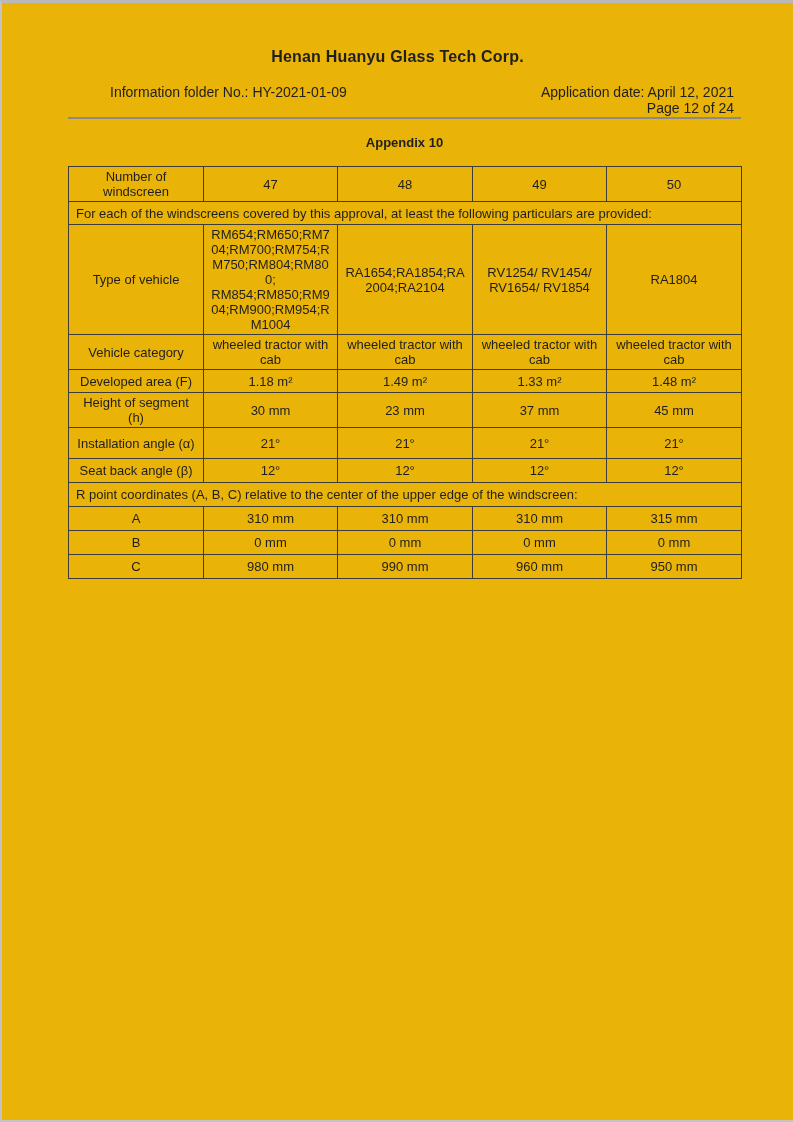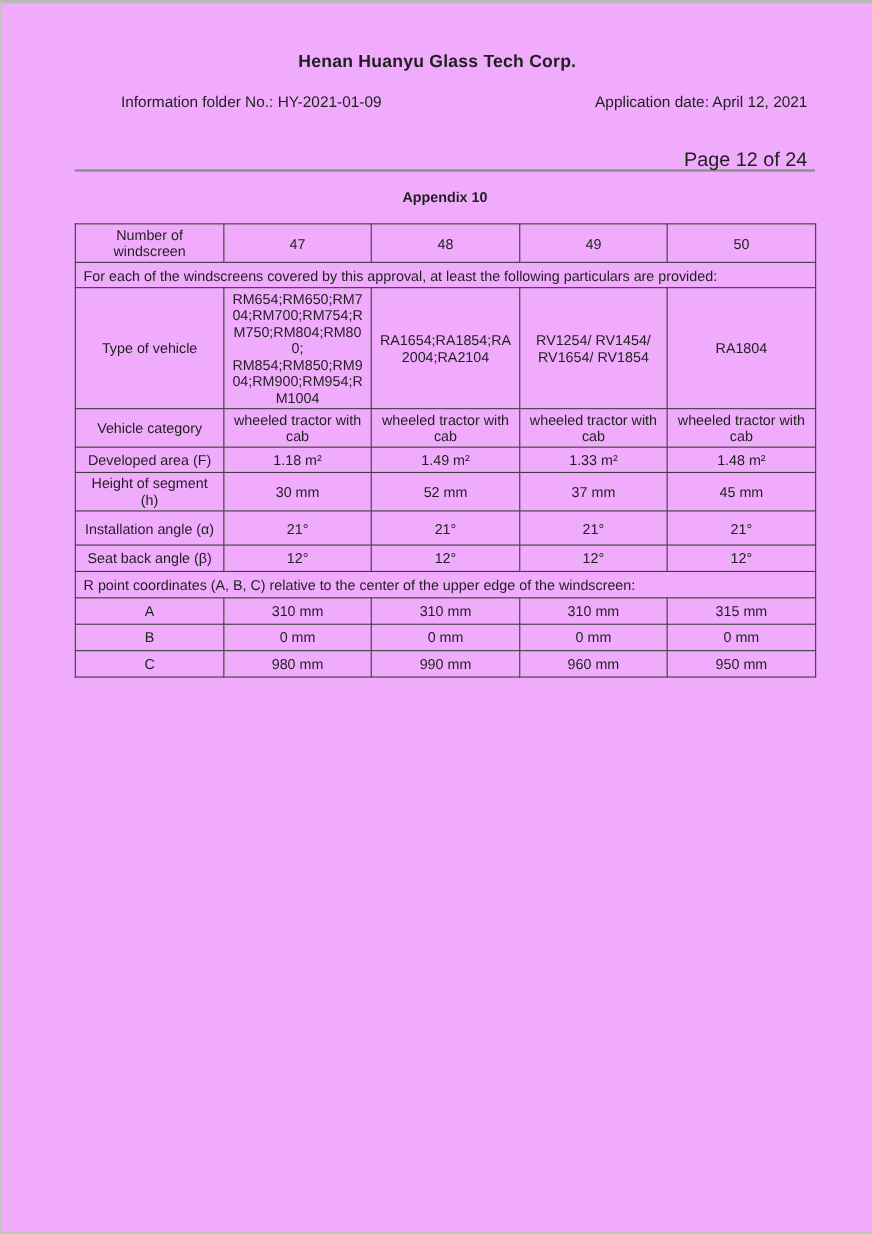--- a/index.html
+++ b/index.html
@@ -2,21 +2,21 @@
 <html><head>
 <meta charset="utf-8">
 <style>
   * { margin: 0; padding: 0; box-sizing: border-box; }
   html, body { background: #ffffff; }
   body { font-family: "Liberation Sans", sans-serif; color: #1f1f1f; }
   .page {
     position: relative;
     width: 793px;
     height: 1122px;
-    background: #f0abfc;
+    background: #eab308;
     border-top: 3px solid #b9b9b9;
     border-left: 2px solid #c4c4c4;
     border-bottom: 2px solid #c4c4c4;
     overflow: hidden;
   }
   .content { margin-left: 66px; margin-right: 52px; width: 673px; }
   .company-title {
     padding-top: 45px;
     text-align: center;
     font-size: 16px;
@@ -27,24 +27,23 @@
     margin-top: 18px;
     display: flex;
     justify-content: space-between;
     font-size: 14px;
     line-height: 16px;
     padding-left: 42px;
     padding-right: 7px;
   }
   .page-num {
     text-align: right;
-    font-size: 18px;
+    font-size: 14px;
     line-height: 16px;
     padding-right: 7px;
-    margin-top: 37px;
   }
   .header-rule { margin-top: 1px; height: 2px; background: #8a8a8a; }
   .appendix-title { margin-top: 16px; text-align: center; font-size: 13px; font-weight: bold; }
   .contents-title { margin-top: 9px; text-align: center; font-size: 13px; font-weight: bold; }
   table.ws {
     margin-top: 16px;
     width: 673px;
     border-collapse: collapse;
     table-layout: fixed;
     font-size: 13px;
@@ -117,21 +116,21 @@
         <tr class="h23">
           <td>Developed area (F)</td>
           <td>1.18 m²</td>
           <td>1.49 m²</td>
           <td>1.33 m²</td>
           <td>1.48 m²</td>
         </tr>
         <tr class="h31">
           <td>Height of segment (h)</td>
           <td>30 mm</td>
-          <td>52 mm</td>
+          <td>23 mm</td>
           <td>37 mm</td>
           <td>45 mm</td>
         </tr>
         <tr class="h31">
           <td>Installation angle (α)</td>
           <td>21°</td>
           <td>21°</td>
           <td>21°</td>
           <td>21°</td>
         </tr>

